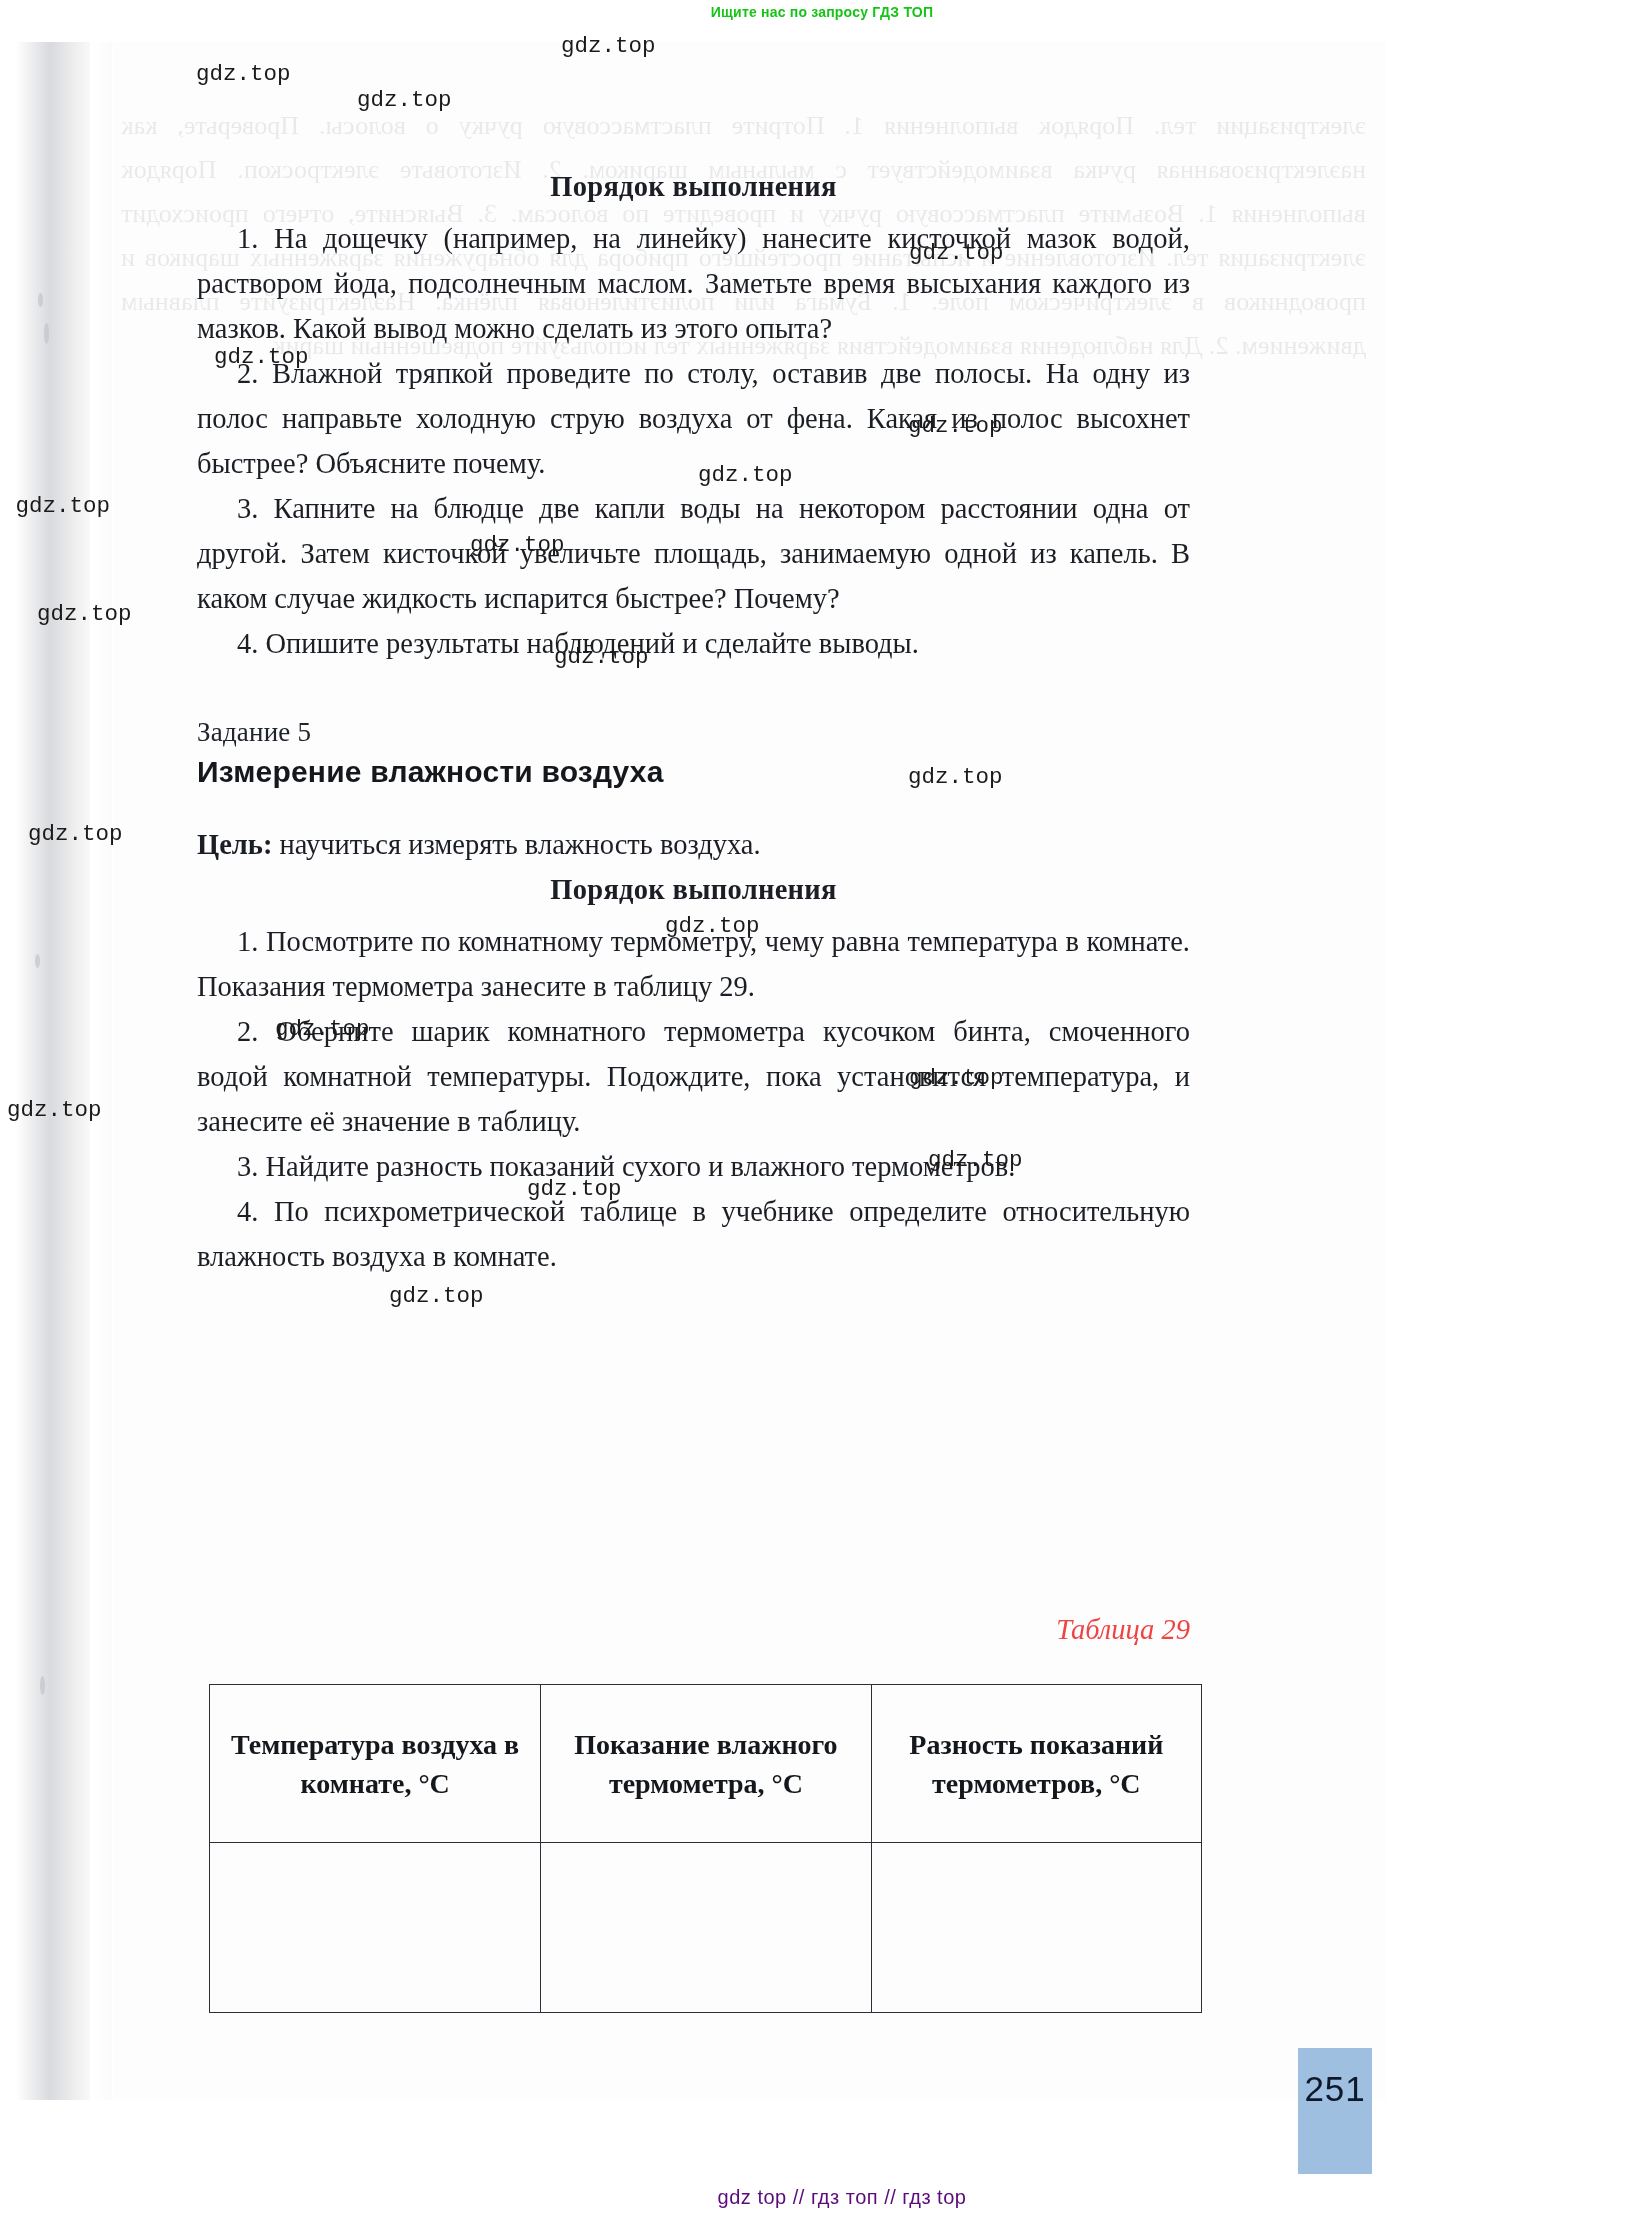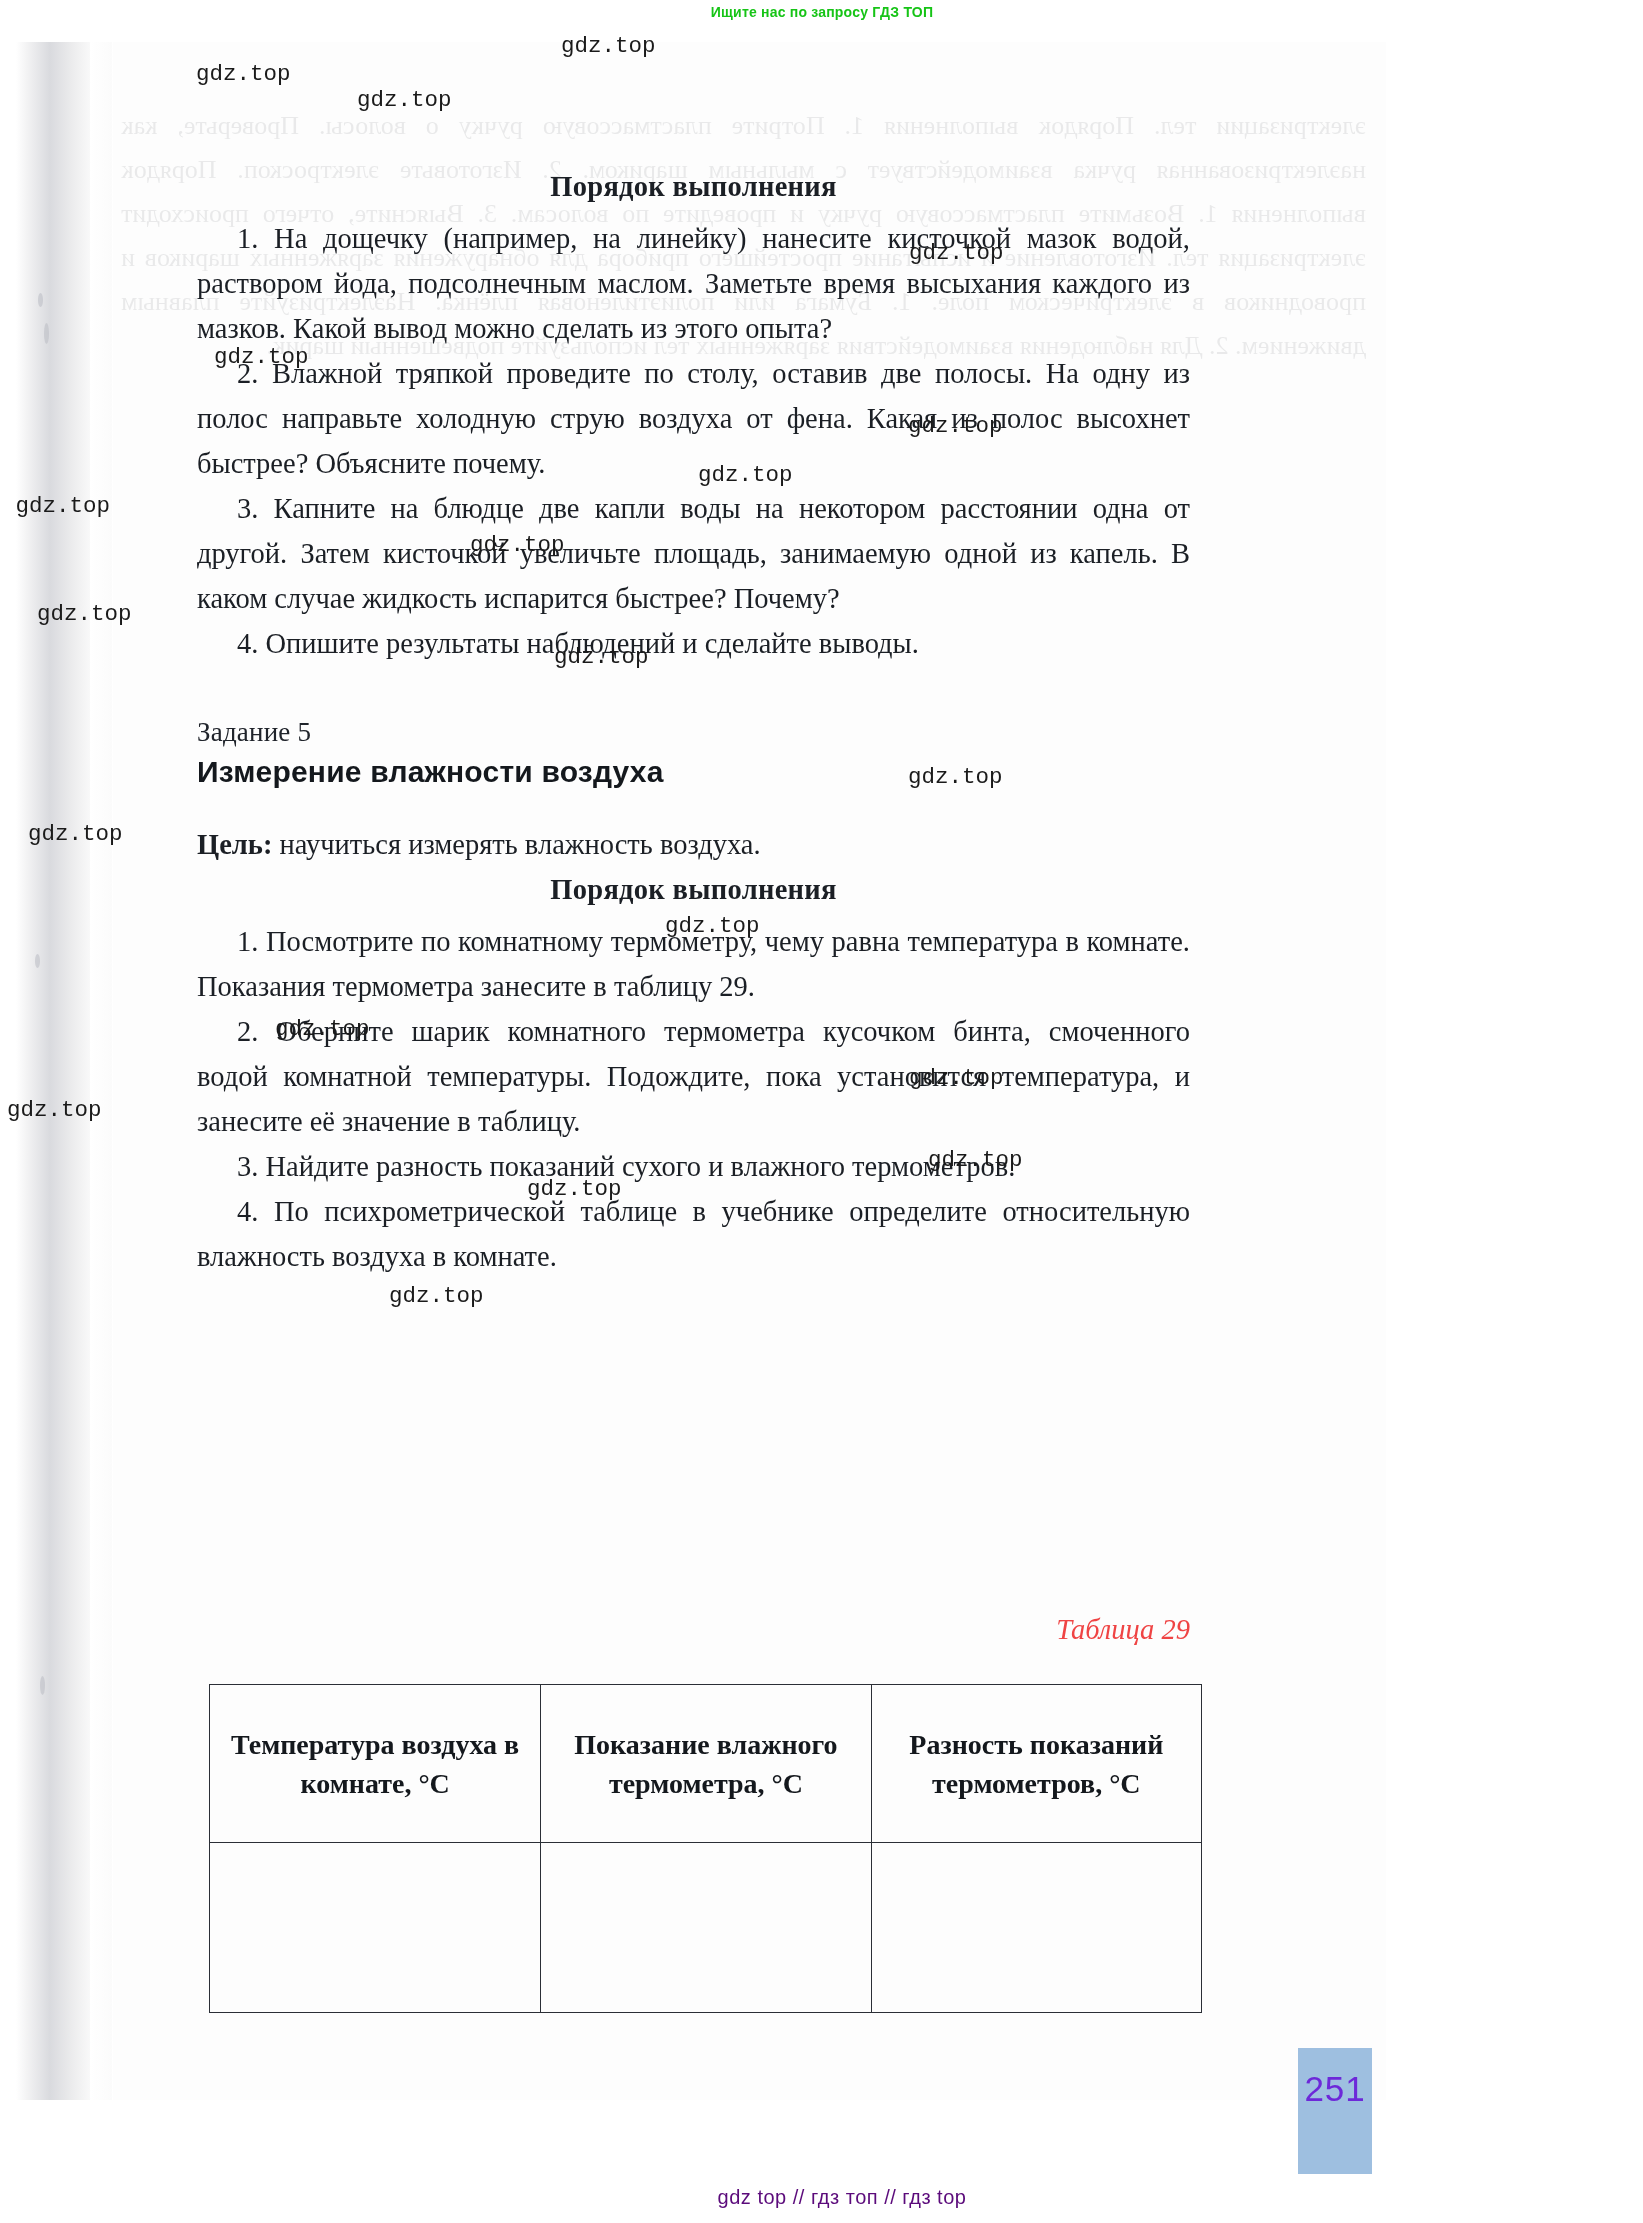--- a/index.html
+++ b/index.html
@@ -166,21 +166,21 @@
     height: 126px;
     background: #9ebfe0;
   }
   #pageno span {
     position: absolute;
     left: 0; right: 0;
     top: 21px;
     text-align: center;
     font-family: "Liberation Sans", "DejaVu Sans", sans-serif;
     font-size: 35px;
-    color: #6d28d9;
+    color: #0f172a;
     letter-spacing: 0.9px;
   }
 
   
   #footer {
     position: absolute;
     left: 0;
     top: 2186px;
     width: 1644px;
     text-align: center;

